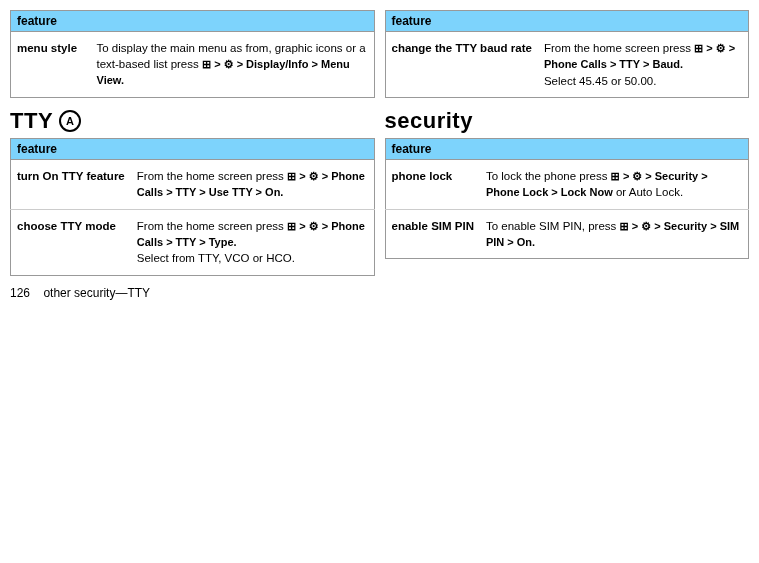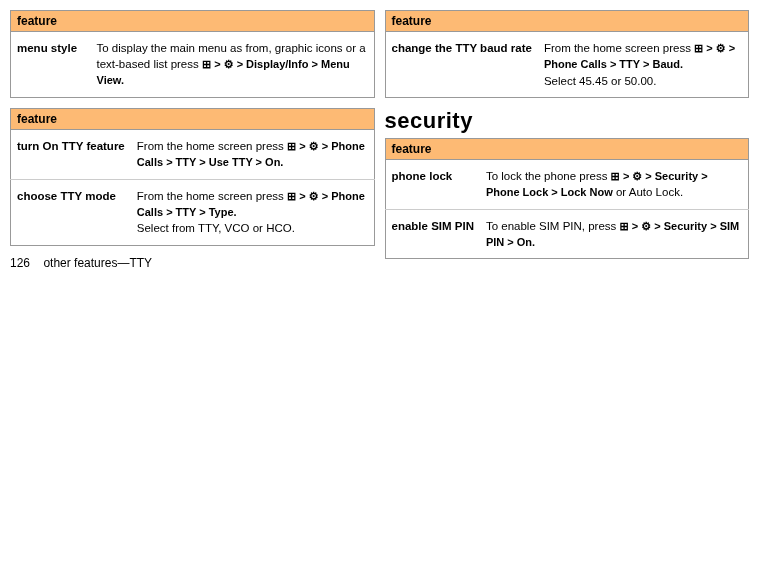--- a/index.html
+++ b/index.html
@@ -25,21 +25,21 @@
 
     
     .feature-table {
       width: 100%;
       border-collapse: collapse;
       border: 1px solid #999;
       margin-bottom: 10px;
     }
 
     .feature-table th {
-      background: #fdba74;
+      background: #7dd3fc;
       text-align: left;
       padding: 3px 6px;
       font-weight: bold;
       font-size: 12px;
       border-bottom: 1px solid #999;
     }
 
     .feature-table td {
       padding: 8px 6px;
       vertical-align: top;
@@ -124,20 +124,24 @@
       <tbody>
         <tr>
           <td><span>menu style</span></td>
           <td>
             <span>To display the main menu as from, graphic icons or a text-based list press </span><span class="menu-path">⊞ &gt; ⚙ &gt; Display/Info &gt; Menu View.</span>
           </td>
         </tr>
       </tbody>
     </table>
 
+    <div class="section-header">
+      <span class="section-title">TTY</span>
+      <span class="tty-icon">A</span>
+    </div>
 
     <table class="feature-table">
       <thead>
         <tr>
           <th colspan="2">feature</th>
         </tr>
       </thead>
       <tbody>
         <tr>
           <td><span>turn On TTY feature</span></td>
@@ -150,21 +154,21 @@
           <td>
             <span>From the home screen press </span><span class="menu-path">⊞ &gt; ⚙ &gt; Phone Calls &gt; TTY &gt; Type.</span><br>
             <span>Select from </span><span class="bold">TTY, VCO</span><span> or </span><span class="bold">HCO.</span>
           </td>
         </tr>
       </tbody>
     </table>
 
     <div class="footer">
       <span>126</span>&nbsp;&nbsp;&nbsp;
-      <span>other features—TTY</span>
+      <span>other security—TTY</span>
     </div>
   </div>
 
   <div class="column">
 
     <table class="feature-table">
       <thead>
         <tr>
           <th colspan="2">feature</th>
         </tr>

